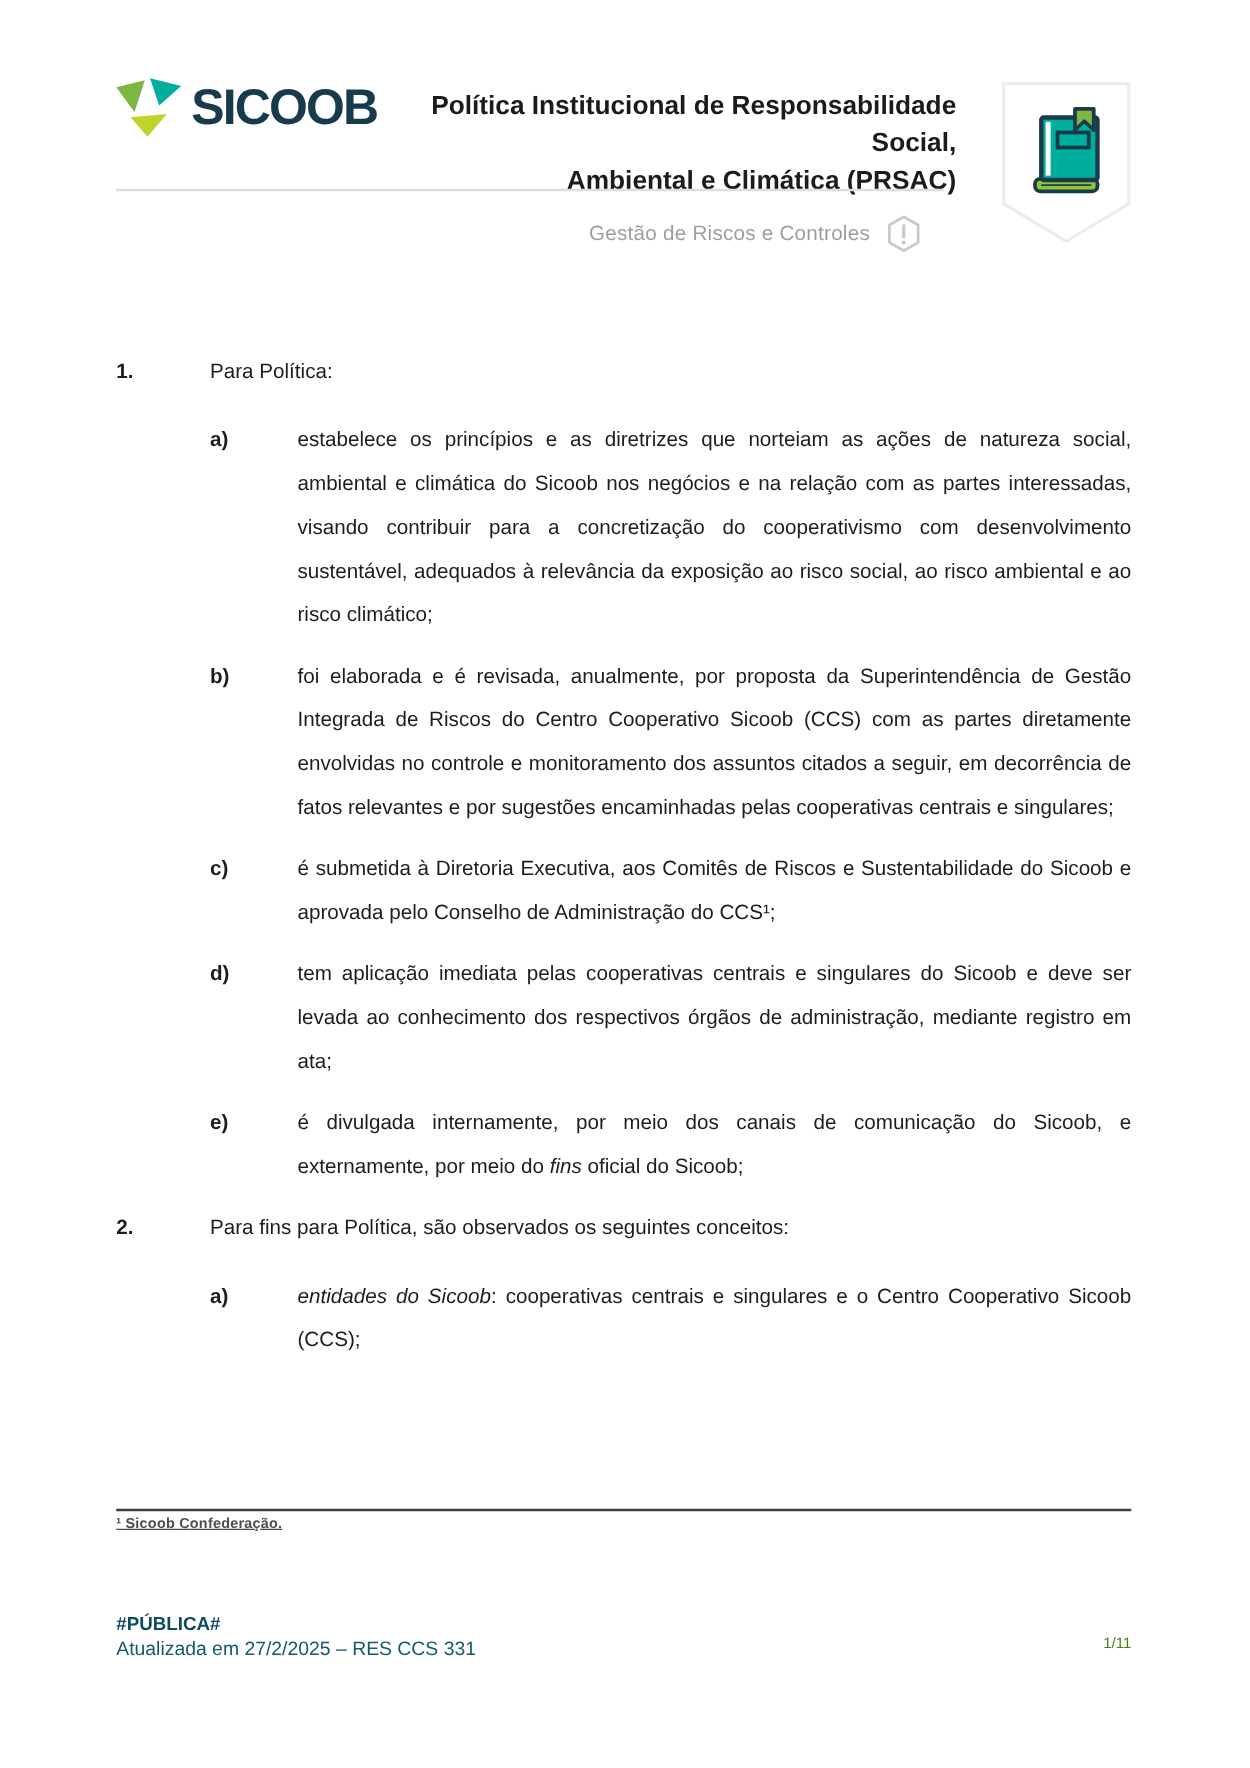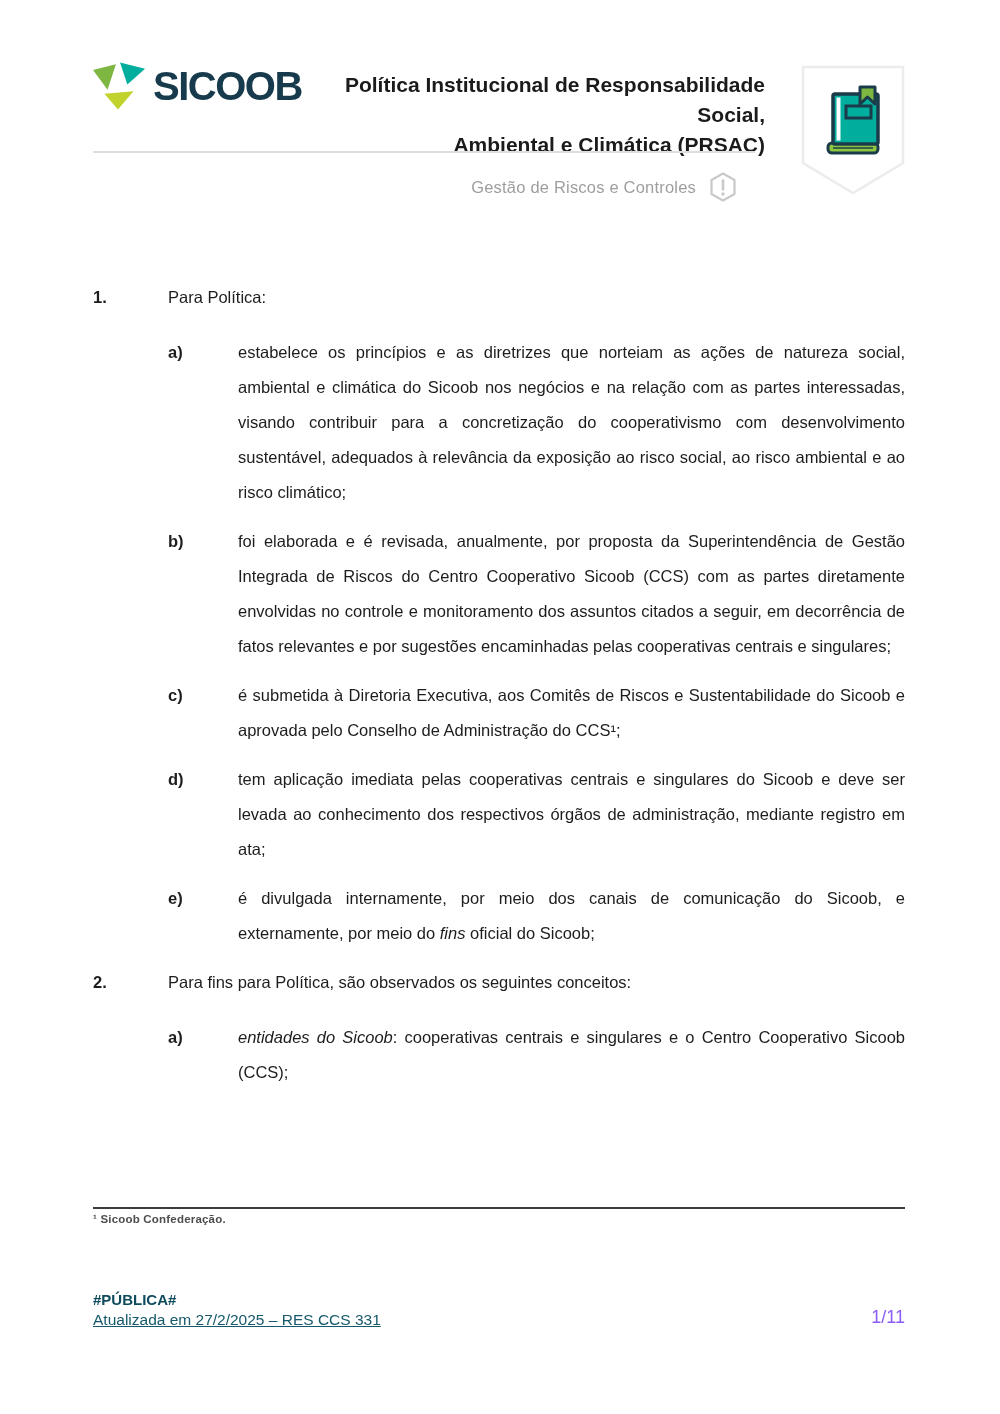--- a/index.html
+++ b/index.html
@@ -27,25 +27,25 @@
   
   .doc{position:absolute;left:93px;top:280px;width:812px;}
   .sec-head{display:grid;grid-template-columns:75px 1fr;font-size:16.5px;line-height:35px;margin-bottom:20px;}
   .sec-num{font-weight:bold;}
   .item{display:grid;grid-template-columns:70px 1fr;margin-left:75px;margin-bottom:14px;font-size:16.5px;line-height:35px;}
   .item-letter{font-weight:bold;}
   .item-text{text-align:justify;}
   .item-text .it{font-style:italic;}
   
   .footnote-rule{position:absolute;left:93px;top:1207px;width:812px;height:2px;background:#3d3d3d;}
-  .footnote-text{position:absolute;left:93px;top:1213px;font-size:11.5px;font-weight:bold;color:#4d4d4d;letter-spacing:.2px;}
+  .footnote-text{position:absolute;left:93px;top:1213px;font-size:11.5px;font-weight:bold;color:#4d4d4d;letter-spacing:.2px;text-decoration:underline;}
   
   .footer-class{position:absolute;left:93px;top:1291px;font-size:15px;font-weight:bold;color:#0F4B5C;}
-  .footer-updated{position:absolute;left:93px;top:1311px;font-size:15.5px;color:#15596B;text-decoration:underline;}
-  .footer-page{position:absolute;right:95px;top:1307px;font-size:18px;color:#8b5cf6;}
+  .footer-updated{position:absolute;left:93px;top:1311px;font-size:15.5px;color:#15596B;}
+  .footer-page{position:absolute;right:95px;top:1307px;font-size:12px;color:#4d7c0f;}
 </style>
 </head>
 <body>
 
 <div class="page">
 
   <div class="logo">
     <svg class="logo-mark" viewBox="0 0 100 90" aria-hidden="true">
       <polygon points="0,14 44,3 28,52" fill="#7DB742"></polygon>
       <polygon points="52,0 100,12 66,42" fill="#00AE9D"></polygon>

